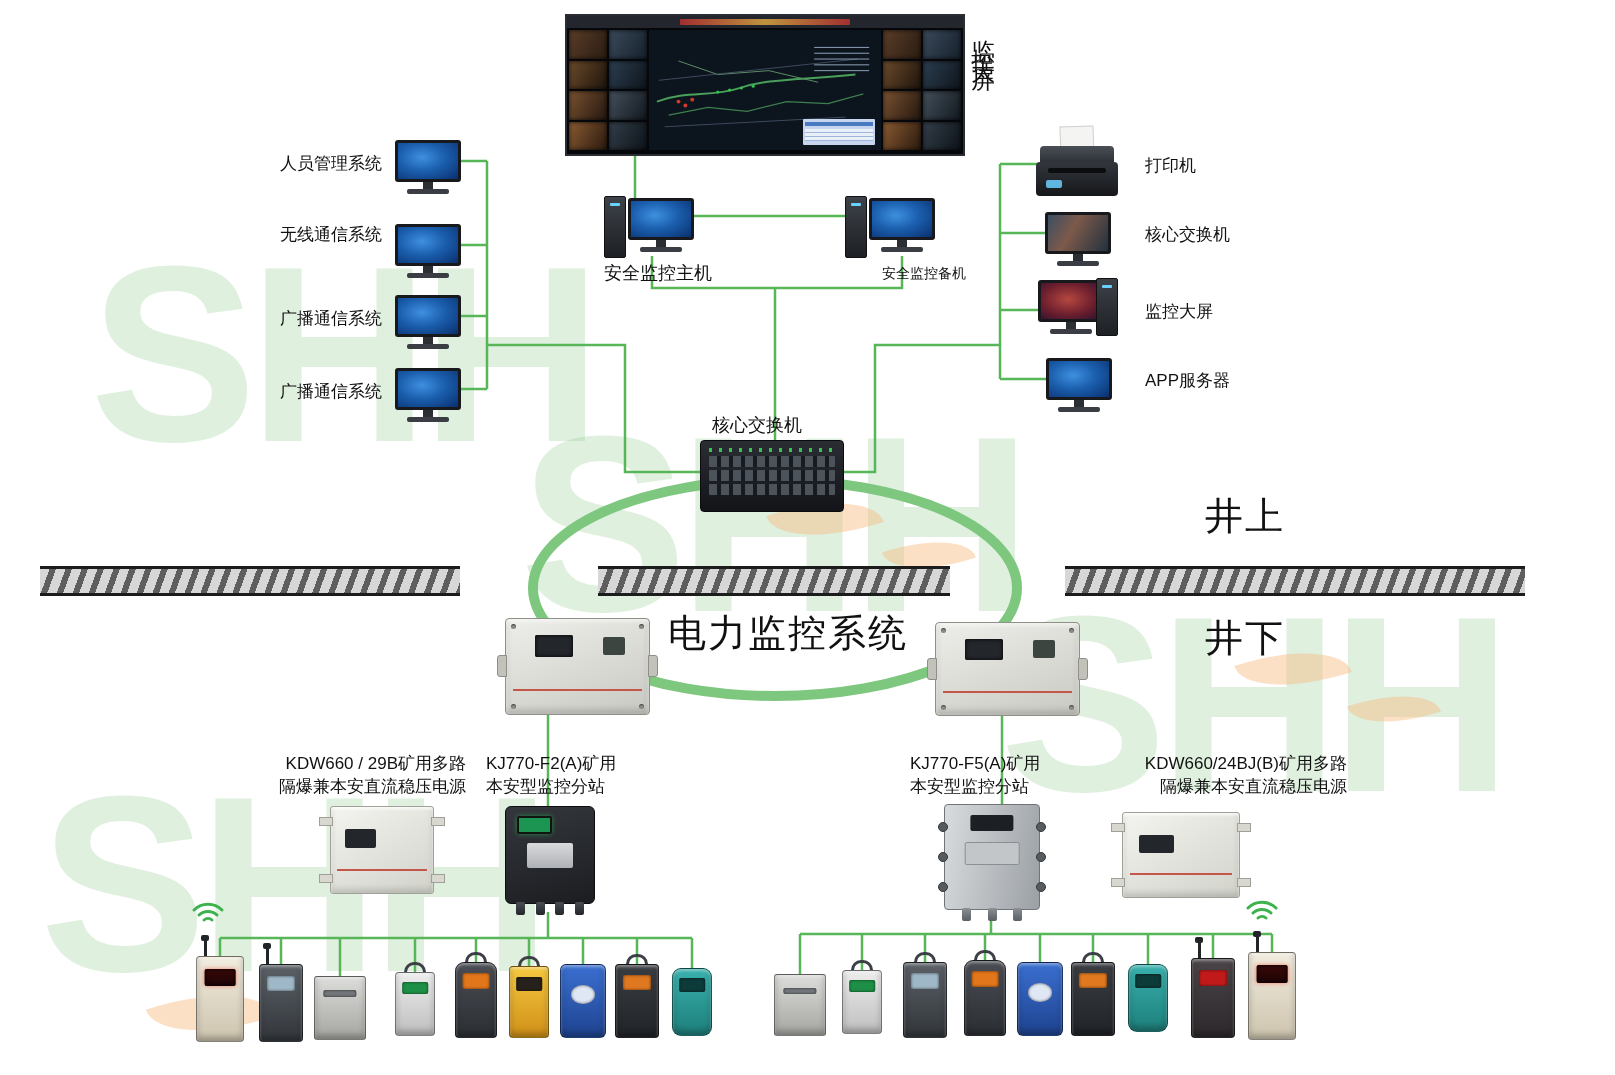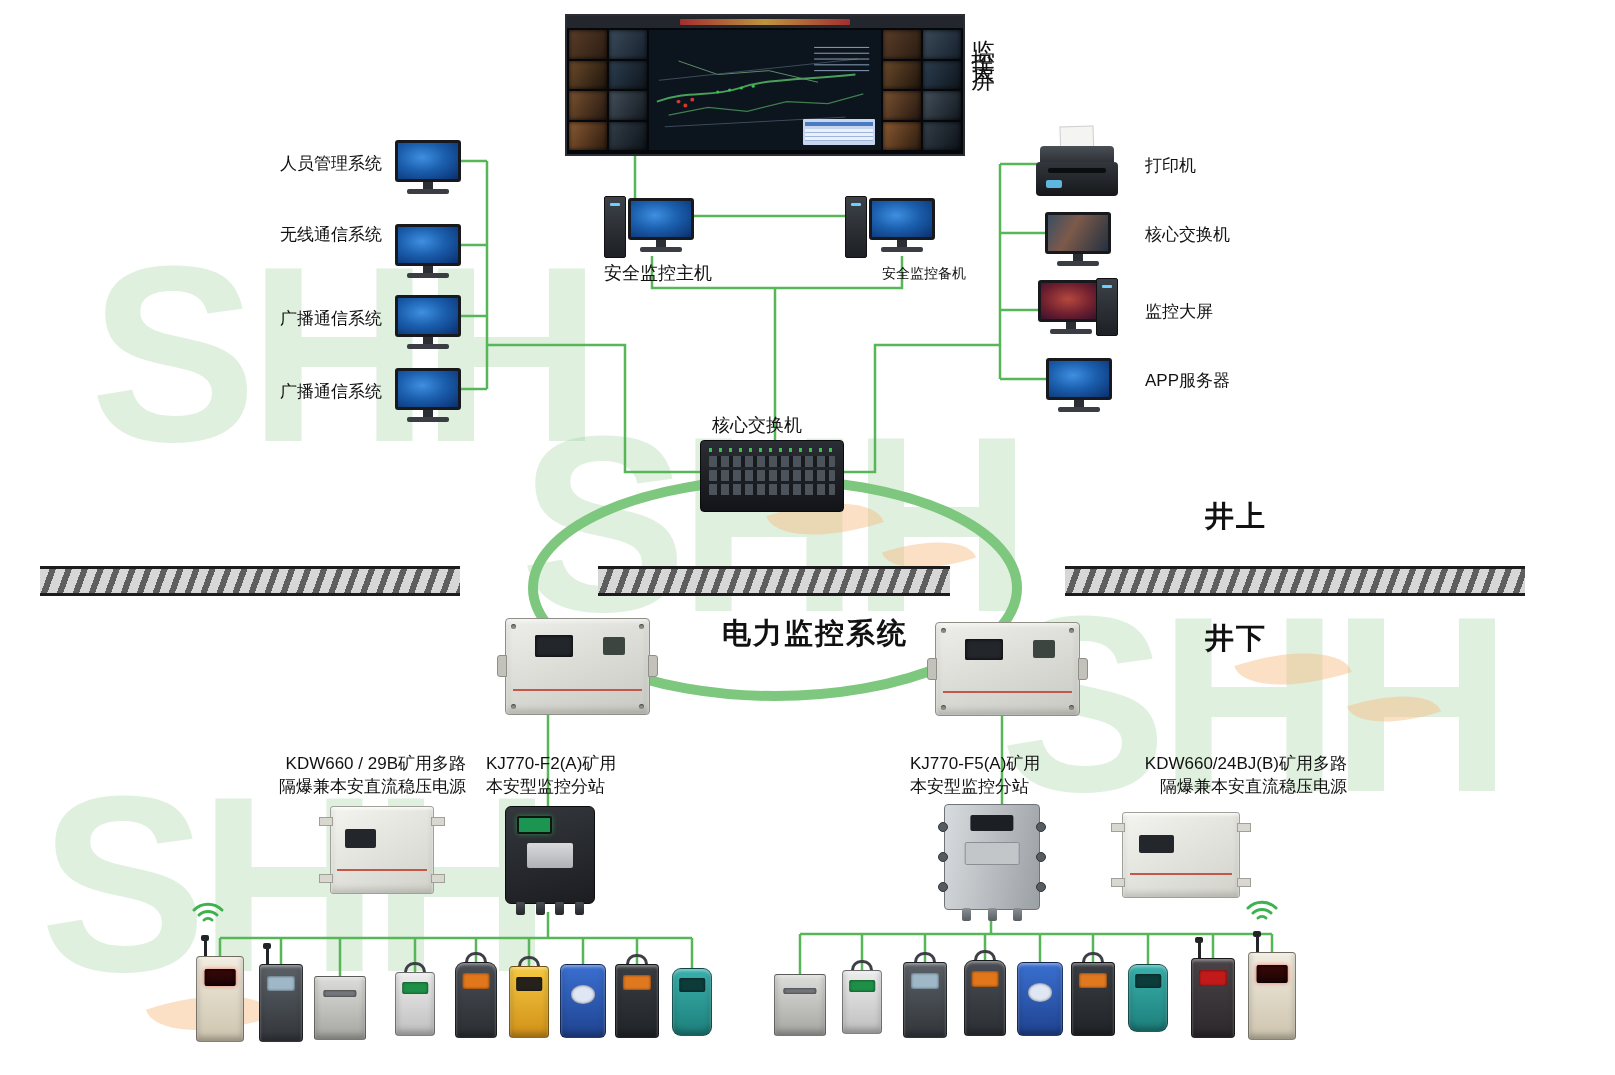--- a/index.html
+++ b/index.html
@@ -13,21 +13,21 @@
         border-radius:0 100% 0 100%;transform:rotate(-18deg)}
 
   
   .wires{position:absolute;left:0;top:0;z-index:1}
 
   
   .lbl{position:absolute;z-index:4;font-size:17px;line-height:23px;white-space:nowrap;color:#111}
   .lbl.r{text-align:right}
   .lbl.c{text-align:right}
   .lbl.w500{font-weight:500}
-  .big{font-size:29px;font-weight:700;letter-spacing:2px}
+  .big{font-size:38px;font-weight:400;letter-spacing:2px}
   .vert{writing-mode:vertical-rl;font-size:24px;letter-spacing:10px;font-weight:500}
 
   
   .ground{position:absolute;top:566px;height:30px;z-index:2;box-sizing:border-box;
           background:repeating-linear-gradient(110deg,#d7d7d7 0 9px,#5e5e5e 9px 15px);
           border-top:3px solid #1c1c1c;border-bottom:3px solid #1c1c1c}
 
   
   .monitor{position:absolute;z-index:3;width:66px}
   .monitor .scr{height:42px;border:3px solid #17191d;border-radius:3px;box-sizing:border-box;

